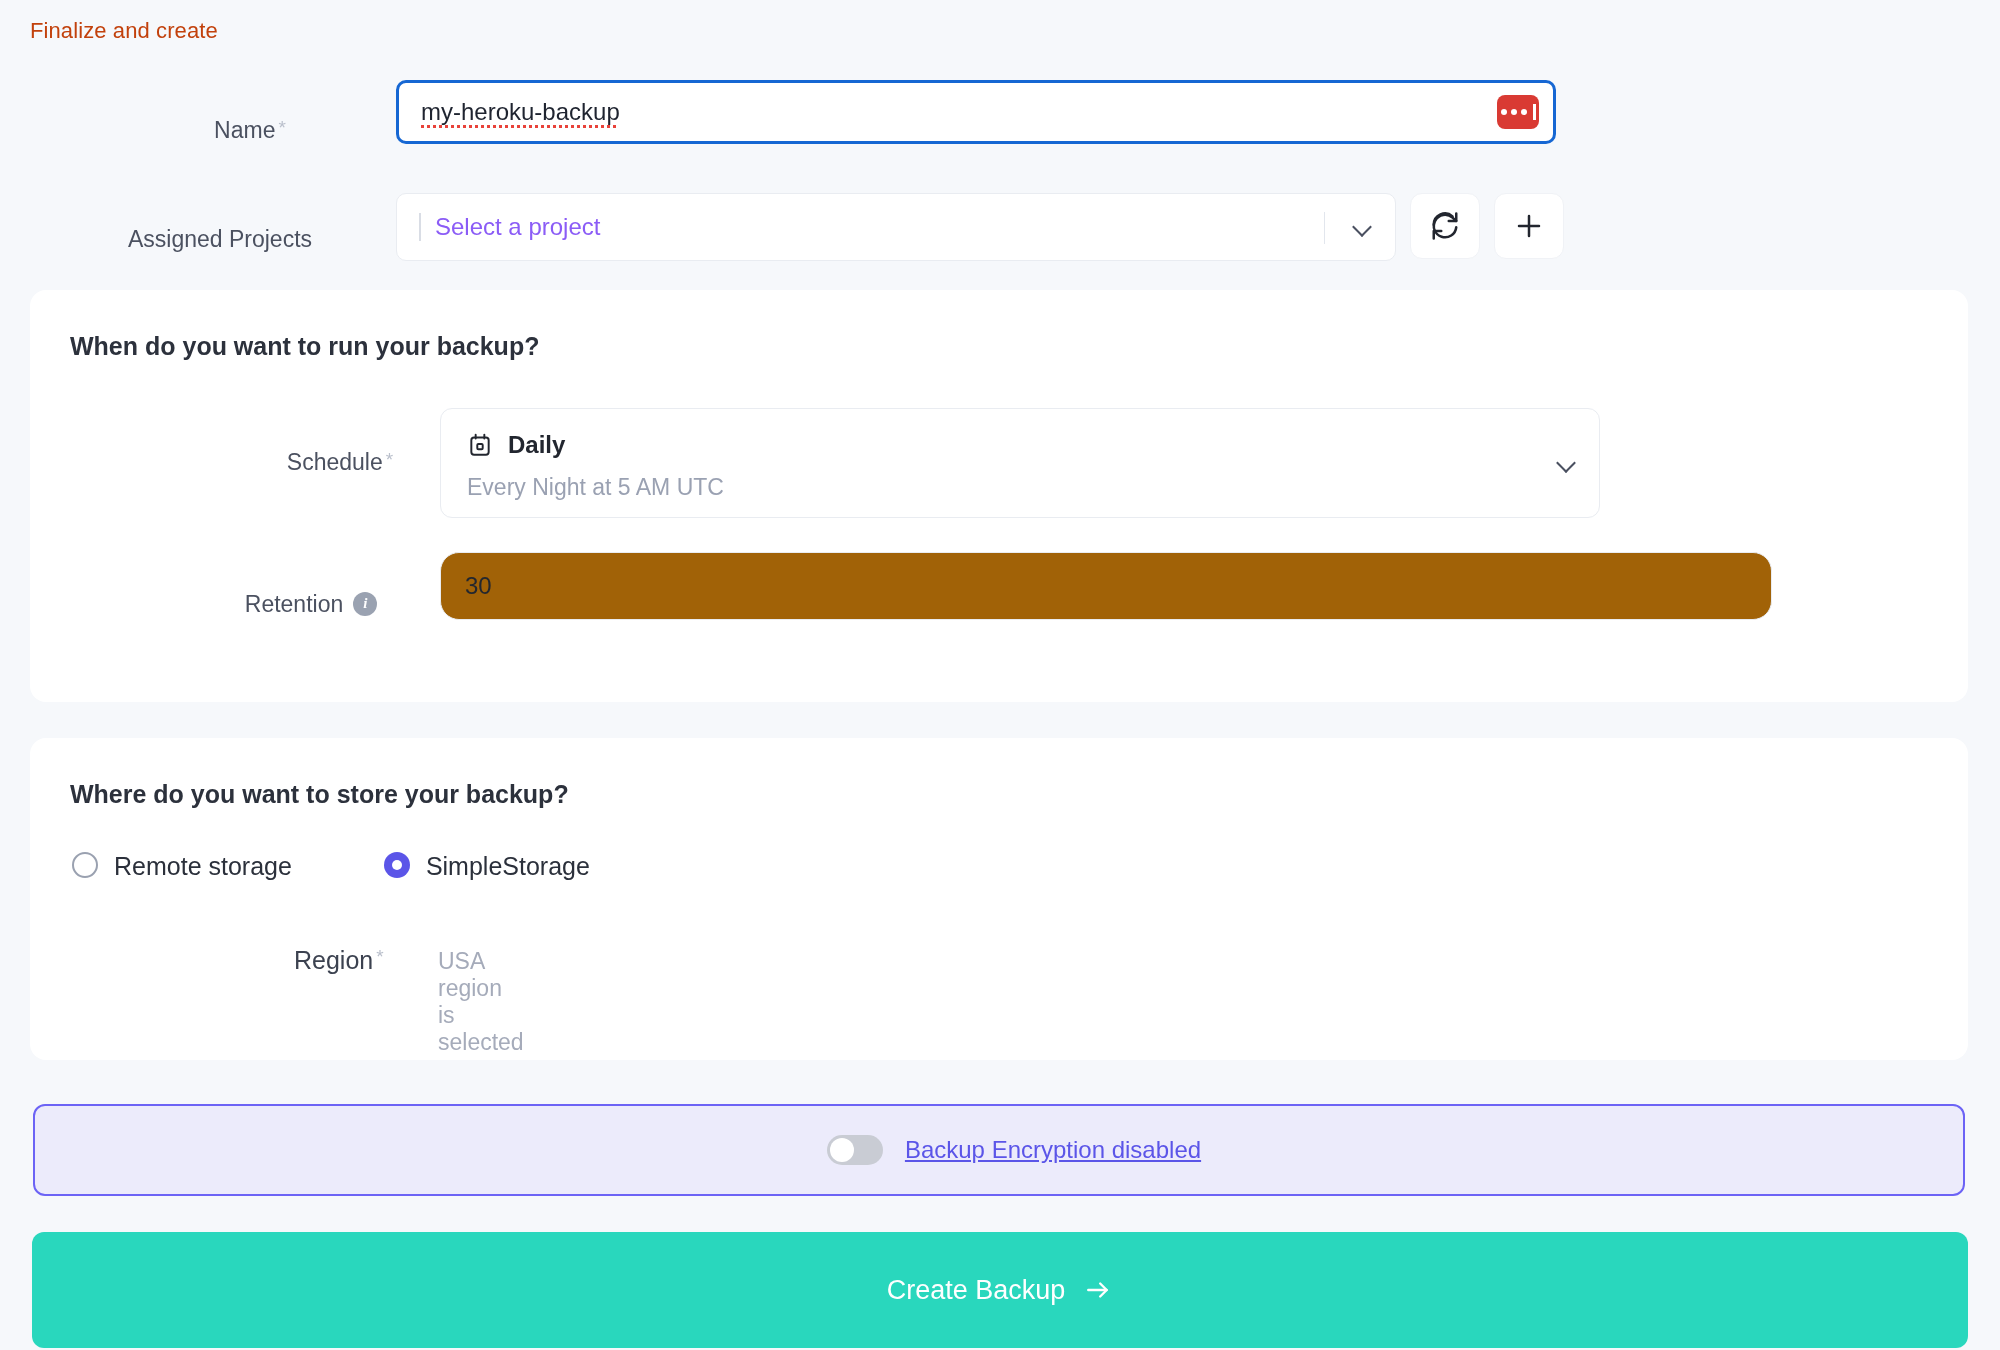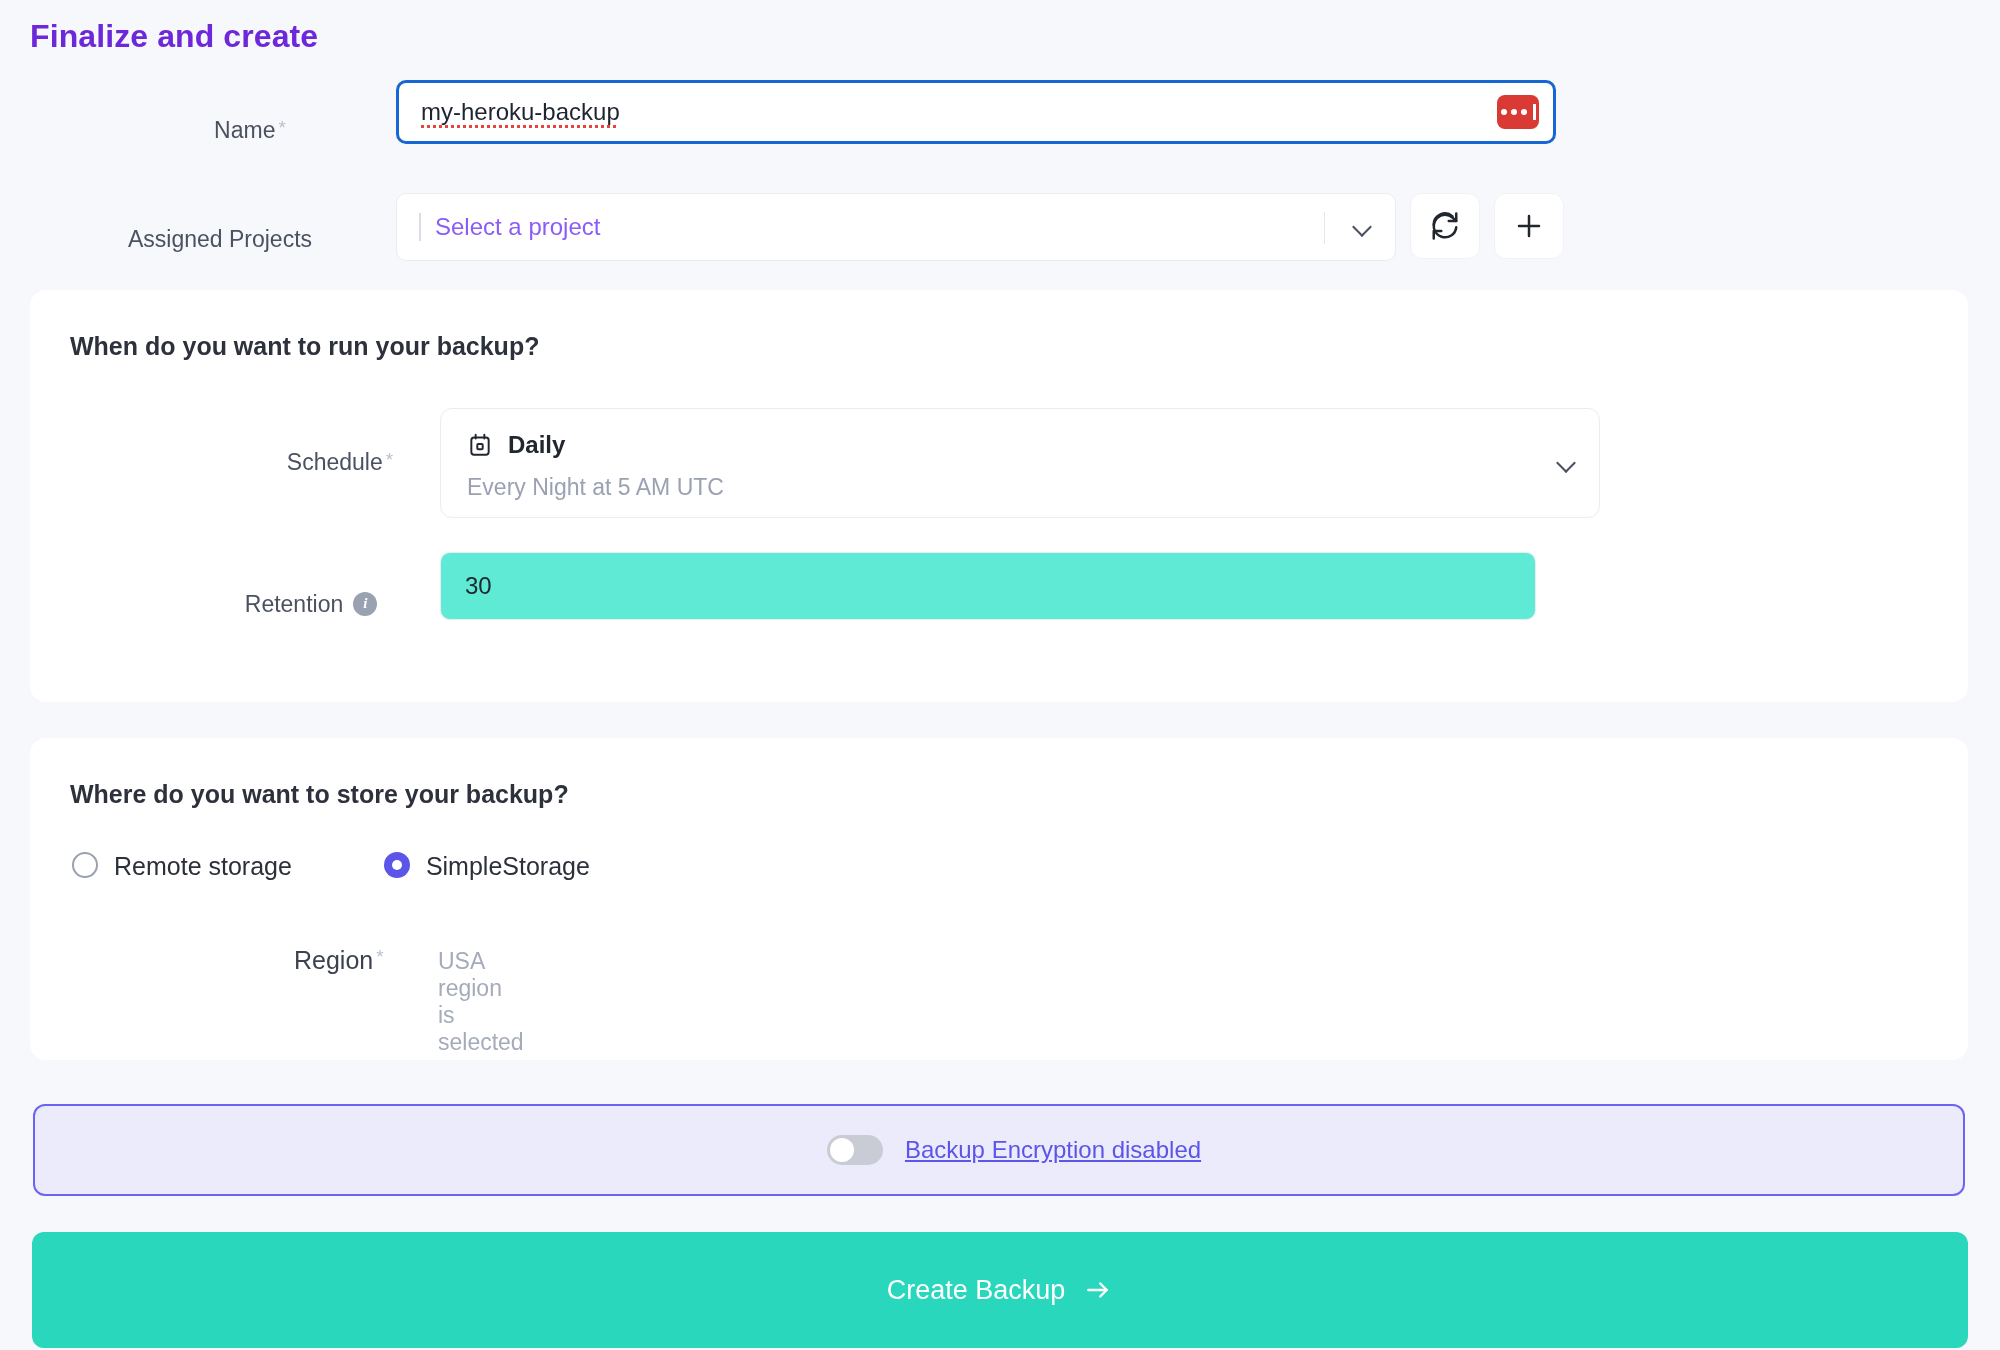--- a/index.html
+++ b/index.html
@@ -8,21 +8,21 @@
     background: #f6f8fb;
     font-family: "Liberation Sans", "DejaVu Sans", sans-serif;
     color: #2e3440;
     overflow: hidden;
   }
   .page { position: relative; width: 2000px; height: 1350px; }
 
   
   .page-title {
     position: absolute; left: 30px; top: 18px;
-    font-size: 32px; font-weight: 700; letter-spacing: .1px; color: #6d28d9;
+    font-size: 22px; font-weight: 400; letter-spacing: .1px; color: #c2410c;
   }
 
   
   .row-label {
     position: absolute;
     font-size: 23px; color: #4b5160; text-align: center;
     white-space: nowrap;
     margin-top: 21px;
   }
   .req { color: #b9bfcb; font-size: 19px; vertical-align: top; margin-left: 3px; }
@@ -105,22 +105,22 @@
     display: flex; align-items: center; gap: 15px;
     font-size: 24px; font-weight: 600; color: #22262f;
   }
   .sch-sub {
     position: absolute; left: 26px; top: 65px;
     font-size: 23px; color: #9aa1b2;
   }
 
   .retention-input {
     position: absolute; left: 440px; top: 552px;
-    width: 1096px; height: 68px;
-    background: #5eead4; border: 1px solid #e9ecf1; border-radius: 10px;
+    width: 1332px; height: 68px;
+    background: #a16207; border: 1px solid #e9ecf1; border-radius: 19px;
     display: flex; align-items: center;
   }
   .retention-input span { margin-left: 24px; font-size: 24px; color: #23272f; }
 
   .info-dot {
     display: inline-flex; align-items: center; justify-content: center;
     width: 24px; height: 24px; border-radius: 50%; background: #9aa2b1;
     color: #fff; font-size: 15px; font-weight: 700; font-style: italic;
     font-family: "Liberation Serif", serif;
     margin-left: 10px; vertical-align: middle; position: relative; top: -2px;

